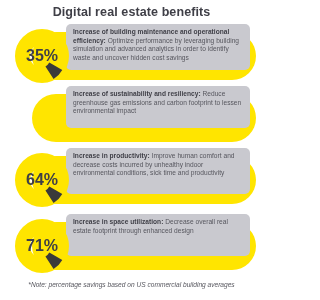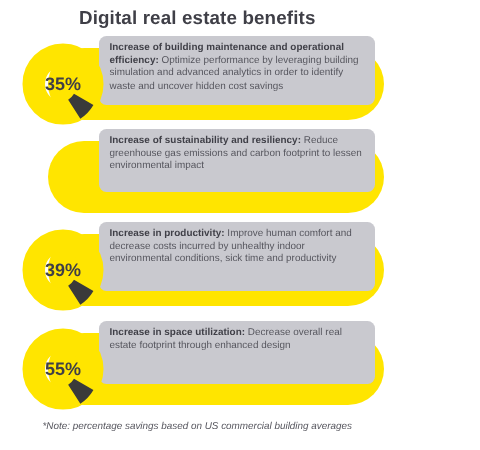--- a/index.html
+++ b/index.html
@@ -103,21 +103,21 @@
   }
   .donut-label {
     position: absolute;
     left: 0;
     top: 0;
     width: 56px;
     height: 56px;
     display: flex;
     align-items: center;
     justify-content: center;
-    font-size: 12px;
+    font-size: 16px;
     font-weight: bold;
     color: #3f3f47;
     pointer-events: none;
   }
 
   
   .footer-note {
     position: absolute;
     left: 0;
     top: 281px;
@@ -159,33 +159,33 @@
   <div class="benefit-row row-2">
     <div class="yellow-bar"></div>
     <div class="text-panel panel-h2">
       <div class="panel-text"><span class="lead">Increase in productivity:</span><span> Improve human comfort and decrease costs incurred by unhealthy indoor environmental conditions, sick time and productivity</span></div>
     </div>
     <div class="donut-wrap">
       <svg viewBox="0 0 56 56" xmlns="http://www.w3.org/2000/svg">
         <circle cx="28" cy="28" r="19.5" fill="none" stroke="#FFE500" stroke-width="15"></circle>
         <path d="M 41.8 38.2 A 19.5 19.5 0 0 1 35.5 44.8" fill="none" stroke="#3A3A3A" stroke-width="15" stroke-linecap="butt"></path>
       </svg>
-      <div class="donut-label">39%</div>
+      <div class="donut-label">64%</div>
     </div>
   </div>
 
   <div class="benefit-row row-3">
     <div class="yellow-bar"></div>
     <div class="text-panel panel-h3">
       <div class="panel-text"><span class="lead">Increase in space utilization:</span><span> Decrease overall real estate footprint through enhanced design</span></div>
     </div>
     <div class="donut-wrap">
       <svg viewBox="0 0 56 56" xmlns="http://www.w3.org/2000/svg">
         <circle cx="28" cy="28" r="19.5" fill="none" stroke="#FFE500" stroke-width="15"></circle>
         <path d="M 41.8 38.2 A 19.5 19.5 0 0 1 35.5 44.8" fill="none" stroke="#3A3A3A" stroke-width="15" stroke-linecap="butt"></path>
       </svg>
-      <div class="donut-label">55%</div>
+      <div class="donut-label">71%</div>
     </div>
   </div>
 
   <div class="footer-note">*Note:  percentage savings based on US commercial building averages</div>
 
 </div>
 
 </body></html>

